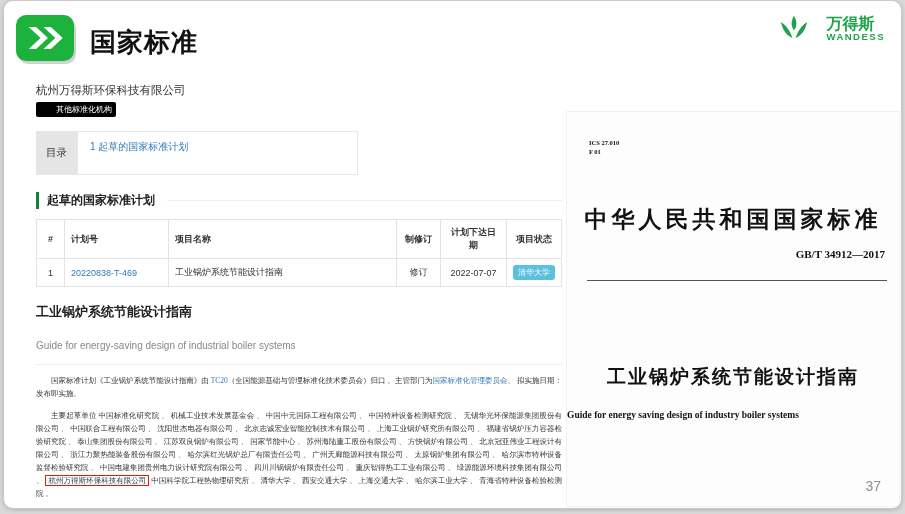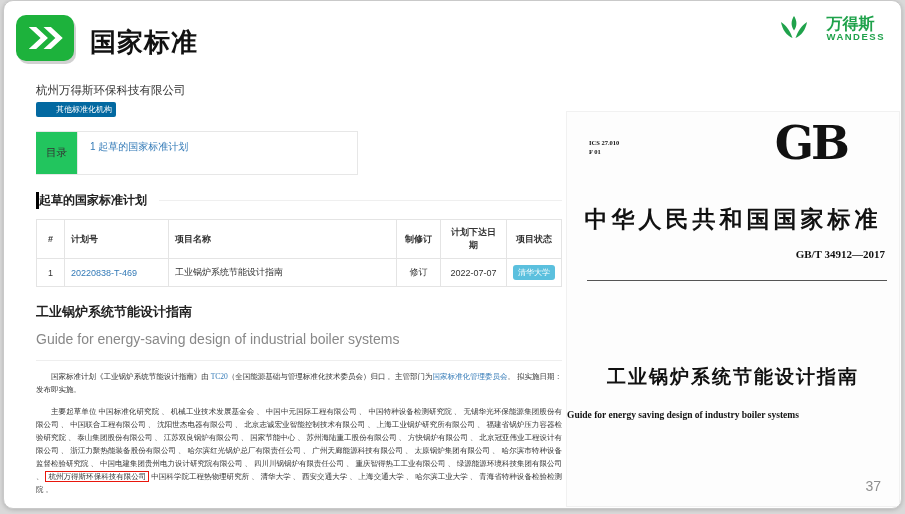--- a/index.html
+++ b/index.html
@@ -16,43 +16,43 @@
 
   .logo { position:absolute; right:16px; top:12px; display:flex; align-items:center; gap:16px; }
   .logo-text { display:flex; flex-direction:column; line-height:1.05; }
   .logo-zh { color:#1fa24b; font-weight:bold; font-size:16px; }
   .logo-en { color:#1fa24b; font-weight:bold; font-size:9.5px; letter-spacing:1.5px; }
 
   
   .web { position:absolute; left:32px; top:82px; width:526px; color:#333; }
   .company { font-family:"Liberation Serif", serif; font-size:11.5px; color:#333; }
   .tag { display:inline-block; color:#fff; font-size:8px; padding:2px 4px; border-radius:2px; margin-top:4px; }
-  .tag-info { background:#0369a1;padding-left:20px; }
+  .tag-info { background:#000000;padding-left:20px; }
   .tag-primary { background:#337ab7; }
   .tag-success { background:#5cb85c; }
 
   .toc-box { display:flex; width:322px; margin-top:14px; border-top:1px solid #e7e7e7; border-bottom:1px solid #e7e7e7; border-right:1px solid #e7e7e7; height:44px; }
-  .toc-label { width:42px; background:#22c55e; border-right:1px solid #e7e7e7; display:flex; align-items:center; justify-content:center; font-size:10.5px; color:#333; font-family:Liberation Sans, sans-serif; }
+  .toc-label { width:42px; background:#e5e5e5; border-right:1px solid #e7e7e7; display:flex; align-items:center; justify-content:center; font-size:10.5px; color:#333; font-family:Liberation Sans, sans-serif; }
   .toc-body { padding:8px 12px; font-size:10px; }
   a.lnk { color:#337ab7; text-decoration:none; cursor:pointer; }
 
   .sec-hdr { display:flex; align-items:center; margin-top:17px; }
-  .sec-hdr .bar { border-left:3px solid #000000; font-size:12px; font-weight:bold; color:#222; }
+  .sec-hdr .bar { border-left:3px solid #15803d; padding-left:8px; font-size:12px; font-weight:bold; color:#222; }
   .sec-hdr .rule { flex:1; height:1px; background:#efefef; margin-left:12px; }
 
   table.plans { width:100%; border-collapse:collapse; margin-top:10px; font-size:9px; }
   table.plans th, table.plans td { border:1px solid #e4e4e4; padding:6px 6px; text-align:left; }
   table.plans th { font-weight:bold; color:#333; }
   .col-c { text-align:center !important; }
   .badge { display:inline-block; background:#5bc0de; color:#fff; font-size:8px; padding:2px 5px; border-radius:3px; white-space:nowrap; }
 
   .pagination { margin-top:9px; font-size:9px; color:#333; }
 
   .plan-title-zh { margin-top:16px; font-family:"Liberation Serif", serif; font-weight:bold; font-size:13px; color:#222; }
-  .plan-title-en { margin-top:10px; font-size:14px; color:#888; }
+  .plan-title-en { margin-top:19px; font-size:10px; color:#888; }
   .tags-row { margin-top:5px; display:flex; gap:5px; }
   .tags-row .tag { margin-top:0; }
 
   .divider { margin-top:13px; height:1px; background:#eeeeee; }
 
   .para { margin-top:9px; font-family:"Liberation Serif", serif; font-size:7.5px; line-height:13px;
           color:#333; text-align:justify; text-indent:2em; }
   .hl { border:1.5px solid #e8160c; padding:0 2px; }
 
   
@@ -144,21 +144,20 @@
     <p class="para"><span>主要起草单位 中国标准化研究院 、 机械工业技术发展基金会 、 中国中元国际工程有限公司 、 中国特种设备检测研究院 、 无锡华光环保能源集团股份有限公司 、 中国联合工程有限公司 、 沈阳世杰电器有限公司 、 北京志诚宏业智能控制技术有限公司 、 上海工业锅炉研究所有限公司 、 福建省锅炉压力容器检验研究院 、 泰山集团股份有限公司 、 江苏双良锅炉有限公司 、 国家节能中心 、 苏州海陆重工股份有限公司 、 方快锅炉有限公司 、 北京冠亚伟业工程设计有限公司 、 浙江力聚热能装备股份有限公司 、 哈尔滨红光锅炉总厂有限责任公司 、 广州天廊能源科技有限公司 、 太原锅炉集团有限公司 、 哈尔滨市特种设备监督检验研究院 、 中国电建集团贵州电力设计研究院有限公司 、 四川川锅锅炉有限责任公司 、 重庆智得热工工业有限公司 、 绿源能源环境科技集团有限公司 、 </span><span class="hl">杭州万得斯环保科技有限公司</span><span>  中国科学院工程热物理研究所 、 清华大学 、 西安交通大学 、 上海交通大学 、 哈尔滨工业大学 、 青海省特种设备检验检测院 。</span></p>
 
     
   </div>
 
   <div class="cover">
     <div class="ics">
       <div>ICS 27.010</div>
       <div>F 01</div>
     </div>
-    <div class="gb-logo">GB</div>
     <div class="cover-heading">中华人民共和国国家标准</div>
     <div class="std-code">GB/T 34912—2017</div>
     <div class="cover-rule"></div>
     <div class="cover-title-zh">工业锅炉系统节能设计指南</div>
     <div class="cover-title-en">Guide for energy saving design of industry boiler systems</div>
   </div>
 
   <div class="page-num">37</div>
 </div>
 

